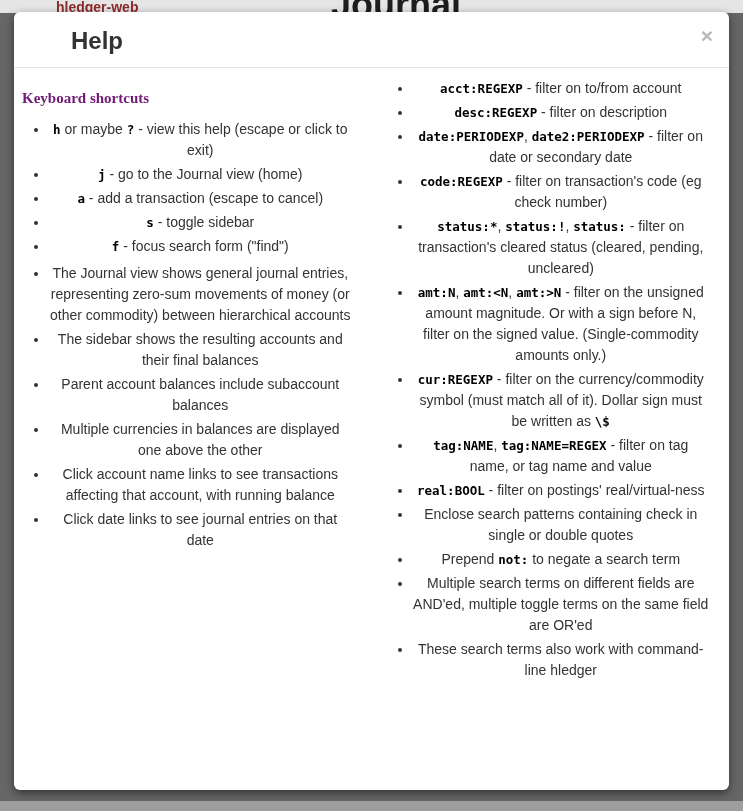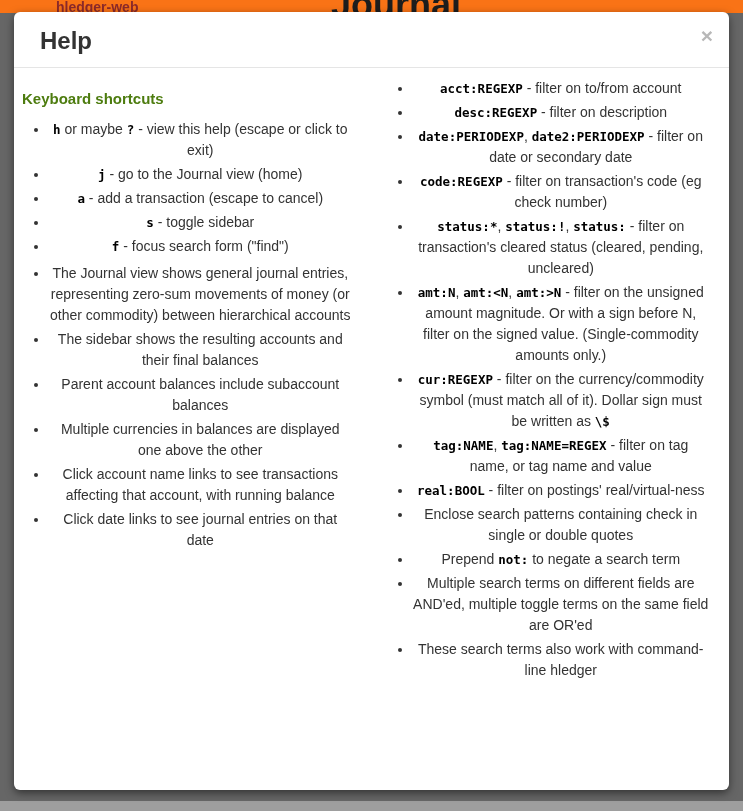--- a/index.html
+++ b/index.html
@@ -4,51 +4,51 @@
 <style>
   * { margin:0; padding:0; box-sizing:border-box; }
   html,body { background:#777; }
   .page {
     position:relative; width:743px; height:811px; overflow:hidden;
     background:#fff; font-family:"Liberation Sans","DejaVu Sans",sans-serif;
   }
   
   .bg-top {
     position:absolute; top:0; left:0; width:100%; height:13px;
-    background:#f97316; overflow:hidden; z-index:2;
+    background:#e5e5e5; overflow:hidden; z-index:2;
   }
   .brand-link {
     position:absolute; top:-1px; left:56px;
     font-size:14px; font-weight:bold; text-decoration:none;
     color:var(--brand-link,#8b2a2a); white-space:nowrap;
   }
   .bg-heading {
     position:absolute; top:-16px; left:331px;
     font-size:36px; font-weight:bold; color:#1d1d1d; white-space:nowrap;
   }
   .backdrop { position:absolute; inset:0; background:var(--backdrop,rgba(0,0,0,0.6)); z-index:1; }
   .bottom-strip { position:absolute; left:0; right:0; bottom:0; height:10px; background:#9e9e9e; z-index:2; }
 
   .modal {
     position:absolute; top:12px; left:14px; width:715px; height:778px;
     background:var(--modal-bg,#fff); border-radius:6px; overflow:hidden;
     box-shadow:0 3px 9px rgba(0,0,0,0.5); z-index:3;
   }
   .modal-header { position:relative; padding:16px 16px 13px 26px; border-bottom:1px solid var(--border-color,#e5e5e5); }
-  .modal-title { font-size:24px; font-weight:bold; color:var(--title-color,#333); line-height:1.1; }
+  .modal-title { font-size:24px; font-weight:bold; color:var(--title-color,#333); line-height:1.1;margin-left:31px; }
   .close {
     position:absolute; top:13px; right:16px; background:none; border:none;
     font-size:21px; font-weight:bold; line-height:1; cursor:pointer;
     color:var(--close-color,#b8b8b8); font-family:inherit;
   }
   .modal-body { display:flex; padding:10px 20px 20px 8px; }
   .col { width:50%; }
   .col-left  { padding-right:14px; }
   .col-right { padding-left:20px; }
-  .section-heading { font-size:15px; font-weight:bold; color:#4d7c0f; margin:22px 0 12px 0; }
+  .section-heading { font-size:15px; font-weight:bold; color:#701a75; margin:22px 0 12px 0;font-family:Liberation Serif, serif; }
   .col .section-heading:first-child { margin-top:12px; }
   ul.help-list {
     margin:0 0 6px 0; padding-left:27px;
     font-size:14px; line-height:1.5; color:var(--text-color,#333);
   }
   ul.help-list li { margin-bottom:3px;text-align:center; }
   code {
     font-family:"DejaVu Sans Mono","Liberation Mono",monospace;
     font-weight:bold; font-size:12.5px; color:#000;
   }

